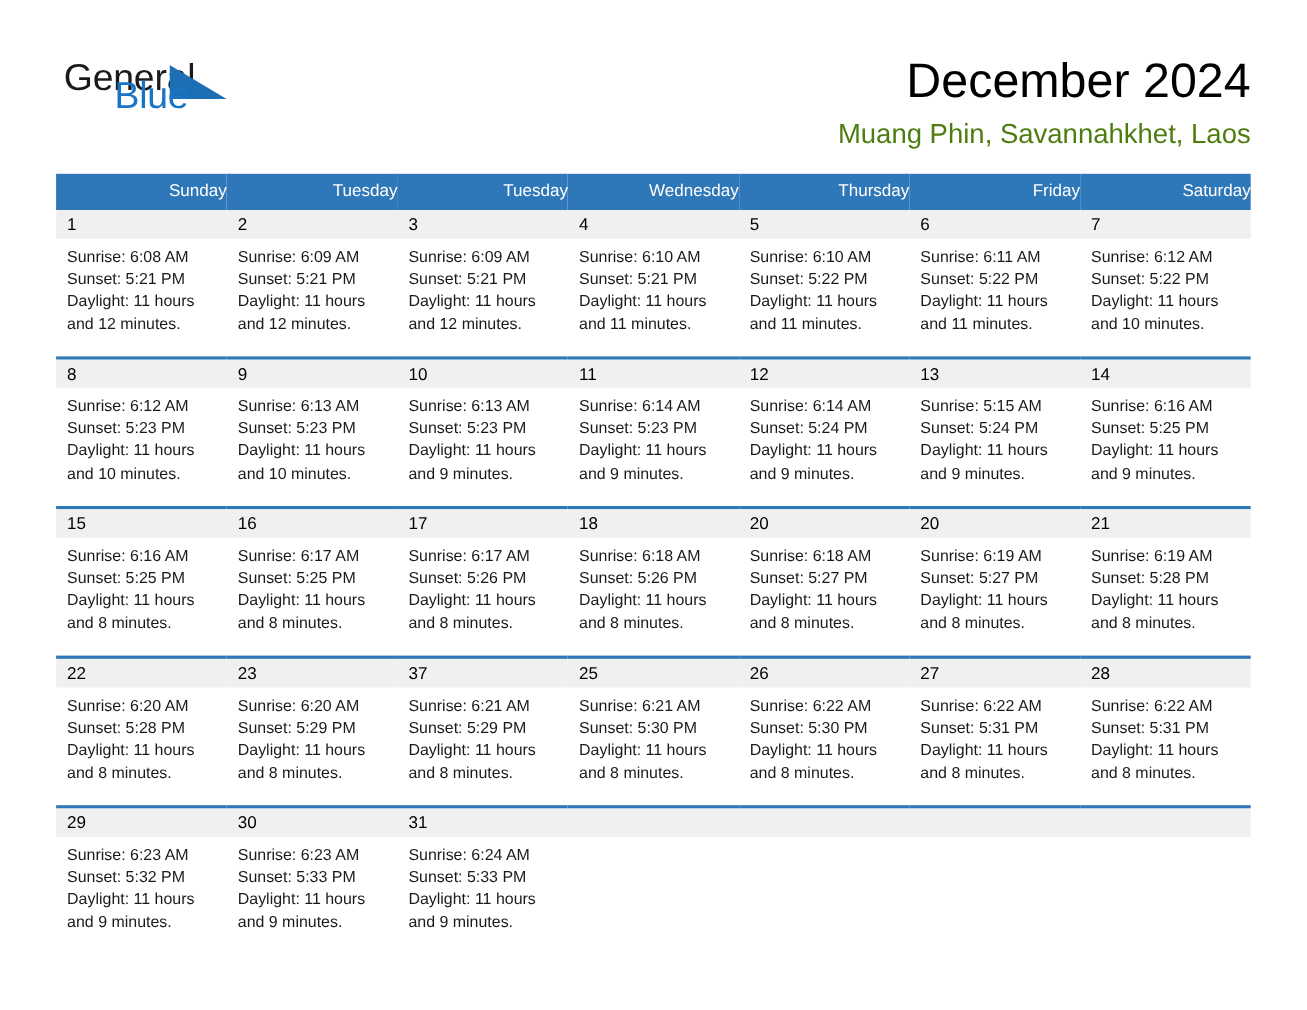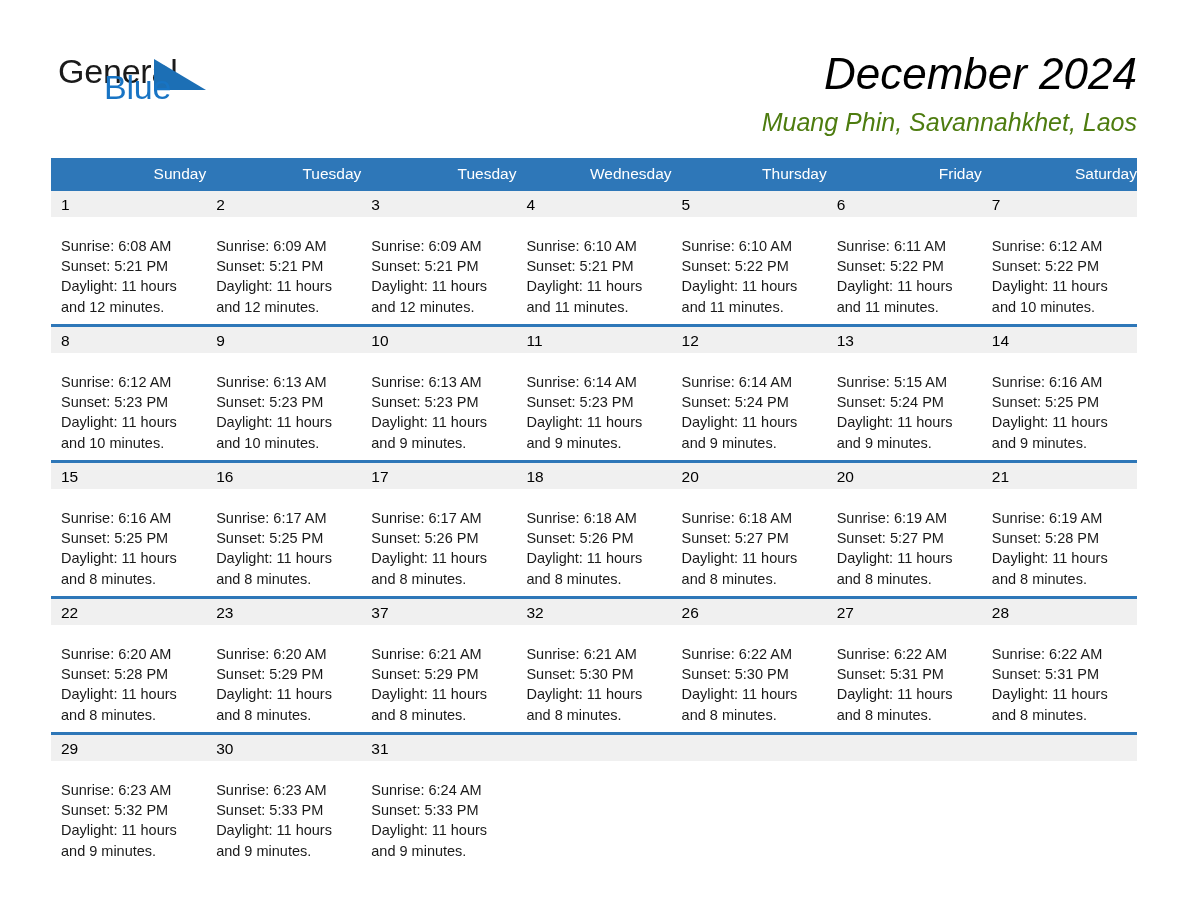--- a/index.html
+++ b/index.html
@@ -66,21 +66,20 @@
     color: #1874c4;
     letter-spacing: -0.2px;
     font-weight: 400;
   }
 
   .title-block {
     position: absolute;
     right: 51px;
     top: 47px;
     text-align: right;
-    font-style: italic;
   }
   .month-title {
     font-size: 44px;
     line-height: 54px;
     font-weight: 400;
     color: #000000;
     white-space: nowrap;
   }
   .location-title {
     margin-top: 6px;
@@ -136,21 +135,21 @@
     background: #f0f0f0;
     height: 26px;
     box-sizing: border-box;
     padding: 3px 0 0 10px;
     font-size: 15.5px;
     line-height: 21px;
     color: #000000;
   }
 
   .cell-body {
-    padding: 19px 10px 0 10px;
+    padding: 7px 10px 0 10px;
     font-size: 14.5px;
     line-height: 20.2px;
     color: #1a1a1a;
   }
   .cell-body div {
     white-space: nowrap;
   }
 
   .cell.empty .daynum-band {
     background: #f0f0f0;
@@ -463,21 +462,21 @@
               <div class="cell-body">
                 <div>Sunrise: 6:21 AM</div>
                 <div>Sunset: 5:29 PM</div>
                 <div>Daylight: 11 hours</div>
                 <div>and 8 minutes.</div>
               </div>
             </div>
           </td>
           <td>
             <div class="cell">
-              <div class="daynum-band">32</div>
+              <div class="daynum-band">25</div>
               <div class="cell-body">
                 <div>Sunrise: 6:21 AM</div>
                 <div>Sunset: 5:30 PM</div>
                 <div>Daylight: 11 hours</div>
                 <div>and 8 minutes.</div>
               </div>
             </div>
           </td>
           <td>
             <div class="cell">

